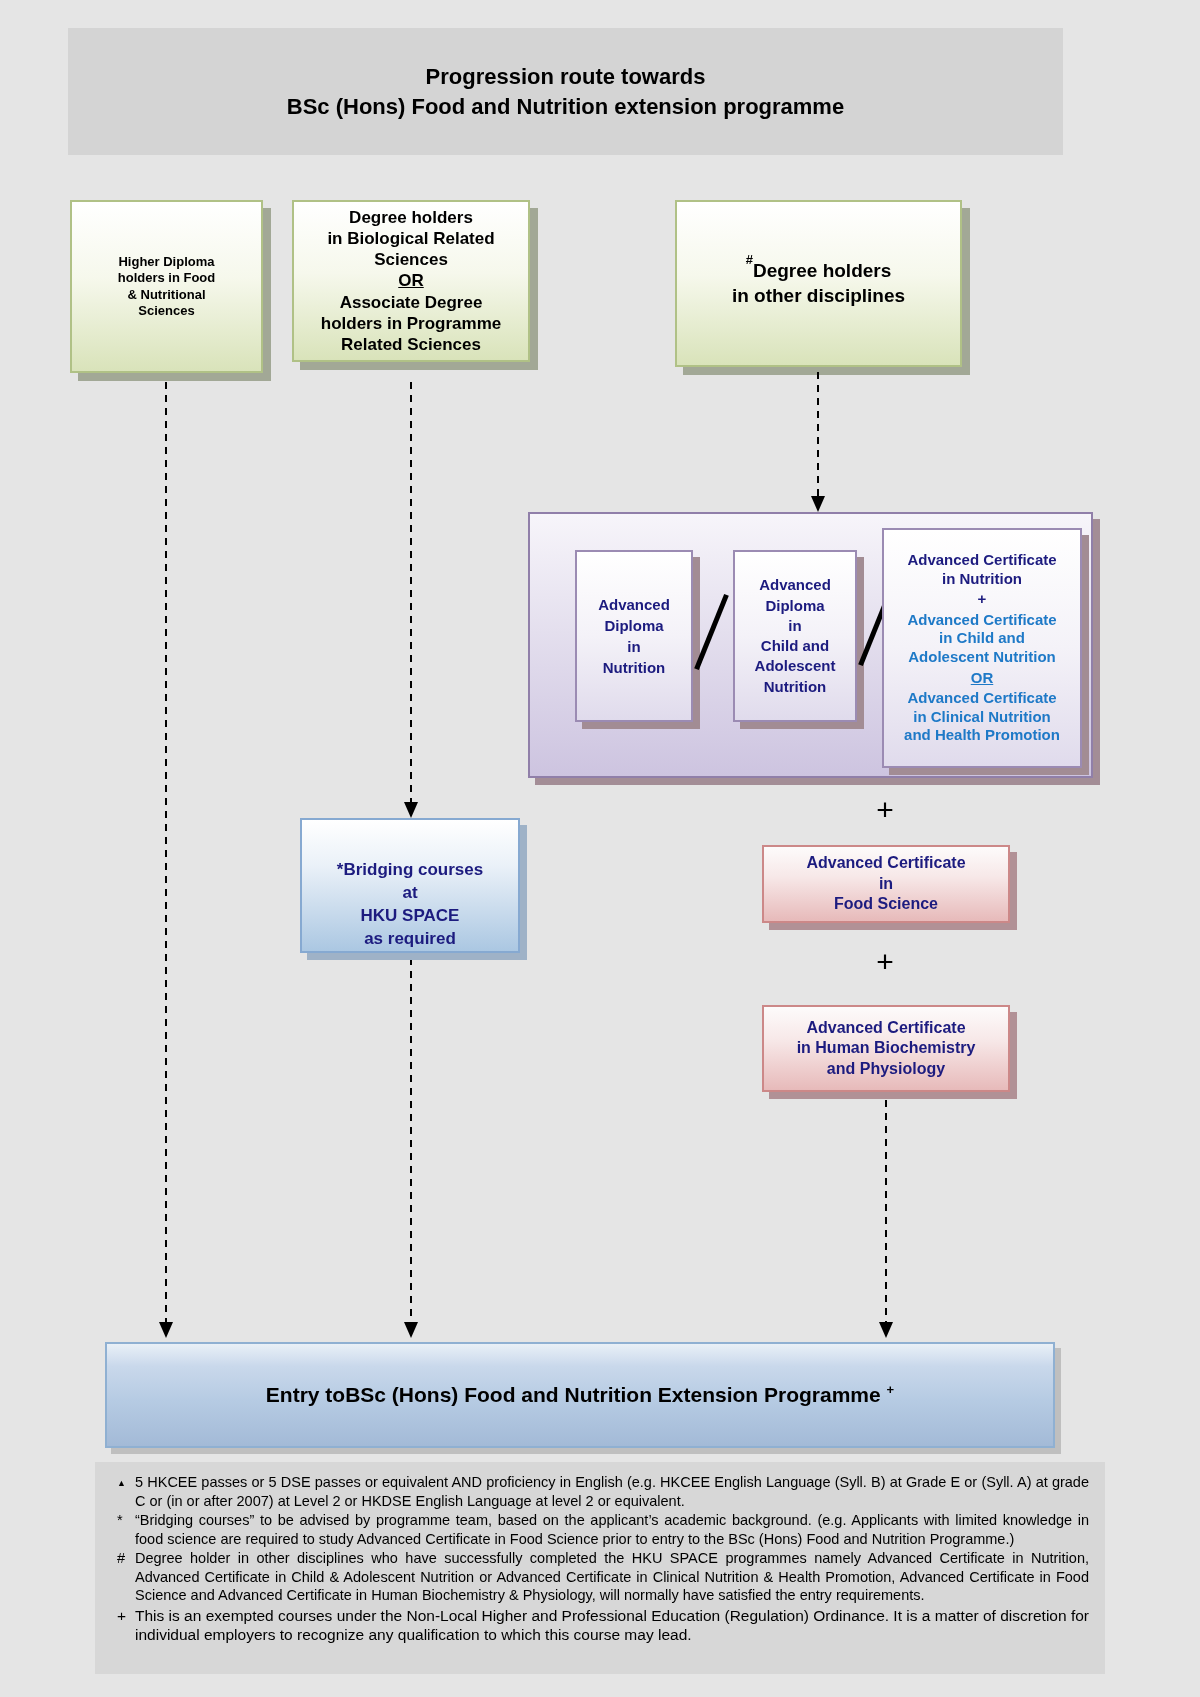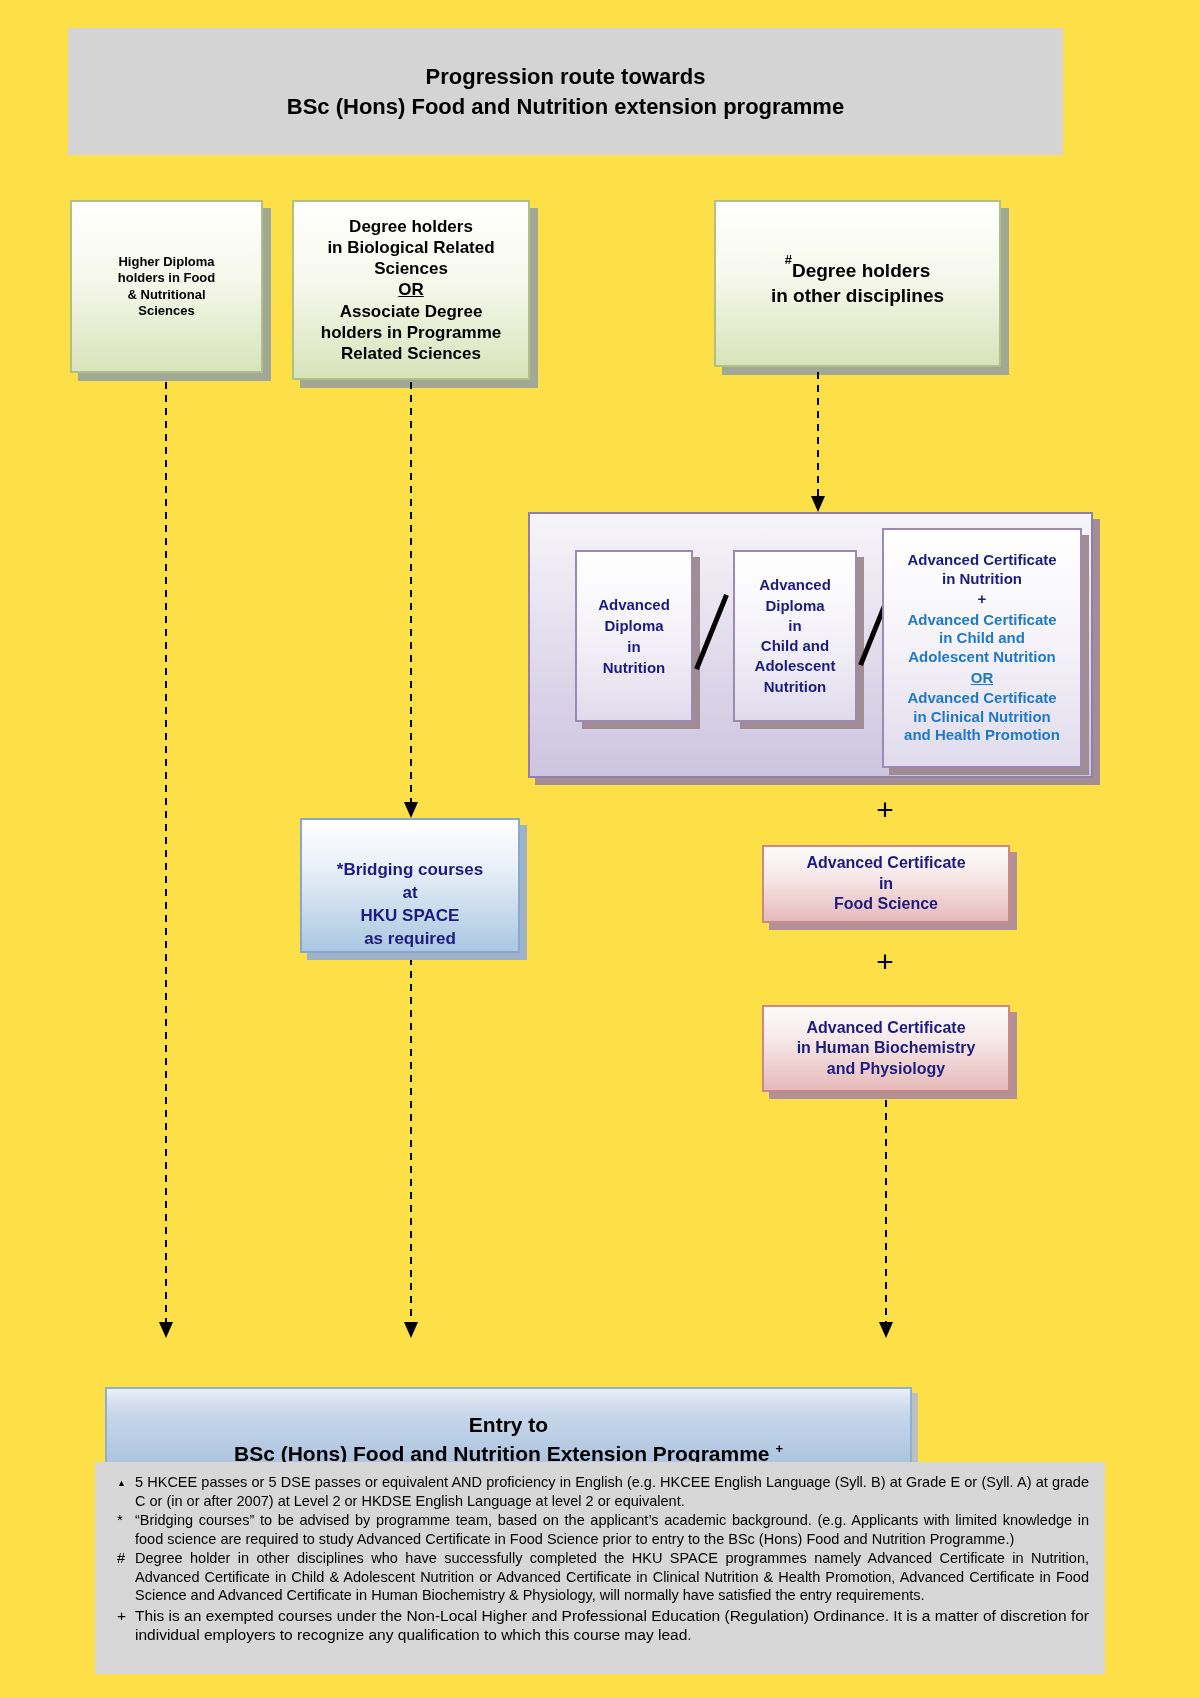--- a/index.html
+++ b/index.html
@@ -1,34 +1,34 @@
 <!DOCTYPE html>
 <html><head>
 <meta charset="utf-8">
 <style>
   html,body { margin:0; padding:0; background:#fff; }
-  .page { position:relative; width:1200px; height:1697px; background:#fde047;
+  .page { position:relative; width:1200px; height:1697px; background:#e5e5e5;
           font-family:"Liberation Sans", sans-serif; overflow:hidden; }
 
   .hdr { position:absolute; left:68px; top:28px; width:995px; height:127px;
          background:#d4d4d4; display:flex; flex-direction:column; justify-content:center;
          align-items:center; text-align:center; font-weight:bold; font-size:22px;
          line-height:1.32; color:#000; }
 
   .pre { white-space:pre-line; }
 
   
   .gbox { position:absolute; border:2px solid #b0c186; box-sizing:border-box;
           background:linear-gradient(180deg,#ffffff 0%,#f6f8ec 45%,#d9e3ba 100%);
           box-shadow:8px 8px 0 0 #a2a896; display:flex; flex-direction:column;
           justify-content:center; align-items:center; text-align:center;
           font-weight:bold; color:#000; }
   .g1 { left:70px;  top:200px; width:193px; height:173px; font-size:13px; line-height:1.25;text-align:center; }
-  .g2 { left:292px; top:200px; width:238px; height:180px; font-size:17px; line-height:1.24; }
-  .g3 { left:675px; top:200px; width:287px; height:167px; font-size:19px; line-height:1.3;margin-left:39px; }
+  .g2 { left:292px; top:200px; width:238px; height:162px; font-size:17px; line-height:1.24; }
+  .g3 { left:675px; top:200px; width:287px; height:167px; font-size:19px; line-height:1.3; }
   .or { text-decoration:underline; }
   .hash { font-size:13px; position:relative; top:-6px; }
 
   
   .dash { position:absolute; width:2px;
           background-image:repeating-linear-gradient(180deg,#000 0 7px,transparent 7px 13px); }
   .ahead { position:absolute; width:0; height:0;
            border-left:7px solid transparent; border-right:7px solid transparent;
            border-top:16px solid #000; }
   .a1  { left:165px; top:382px;  height:940px; }
@@ -78,26 +78,26 @@
   
   .pinkbox { position:absolute; border:2px solid #cc8888; box-sizing:border-box;
              background:linear-gradient(180deg,#fdfbfb 0%,#f7e8e8 40%,#e7baba 100%);
              box-shadow:7px 7px 0 0 #b19196; display:flex; flex-direction:column;
              justify-content:center; align-items:center; text-align:center;
              font-weight:bold; color:#1c1b7f; font-size:16px; line-height:1.28; }
   .pk1 { left:762px; top:845px;  width:248px; height:78px; }
   .pk2 { left:762px; top:1005px; width:248px; height:87px; }
 
   
-  .entrybar { position:absolute; left:105px; top:1342px; width:807px; height:106px;
+  .entrybar { position:absolute; left:105px; top:1342px; width:950px; height:106px;
               border:2px solid #8fb0d2; box-sizing:border-box;
               background:linear-gradient(180deg,#e9f0f7 0%,#c9d8eb 22%,#b6cbe3 55%,#a3bad7 100%);
-              box-shadow:6px 6px 0 0 #bfbfbf; display:flex; flex-direction:column;
+              box-shadow:6px 6px 0 0 #bfbfbf; display:flex; flex-direction:row;
               justify-content:center; align-items:center; text-align:center;
-              color:#000; font-size:21px; line-height:1.38;margin-top:45px; }
+              color:#000; font-size:21px; line-height:1.38; }
   .bold { font-weight:bold; }
   .entrybar sup { font-size:13px; }
 
   
   .fnbox { position:absolute; left:95px; top:1462px; width:1010px; height:212px;
            background:#d7d7d7; box-sizing:border-box; padding:11px 16px 0 14px;
            color:#000; font-size:14.5px; line-height:18.5px; overflow:hidden; }
   .fn { position:relative; padding-left:26px; text-align:justify; margin-bottom:1px; }
   .fn .mk { position:absolute; left:8px; top:0; }
   .fn1 .mk { font-size:9px; top:1px; }

